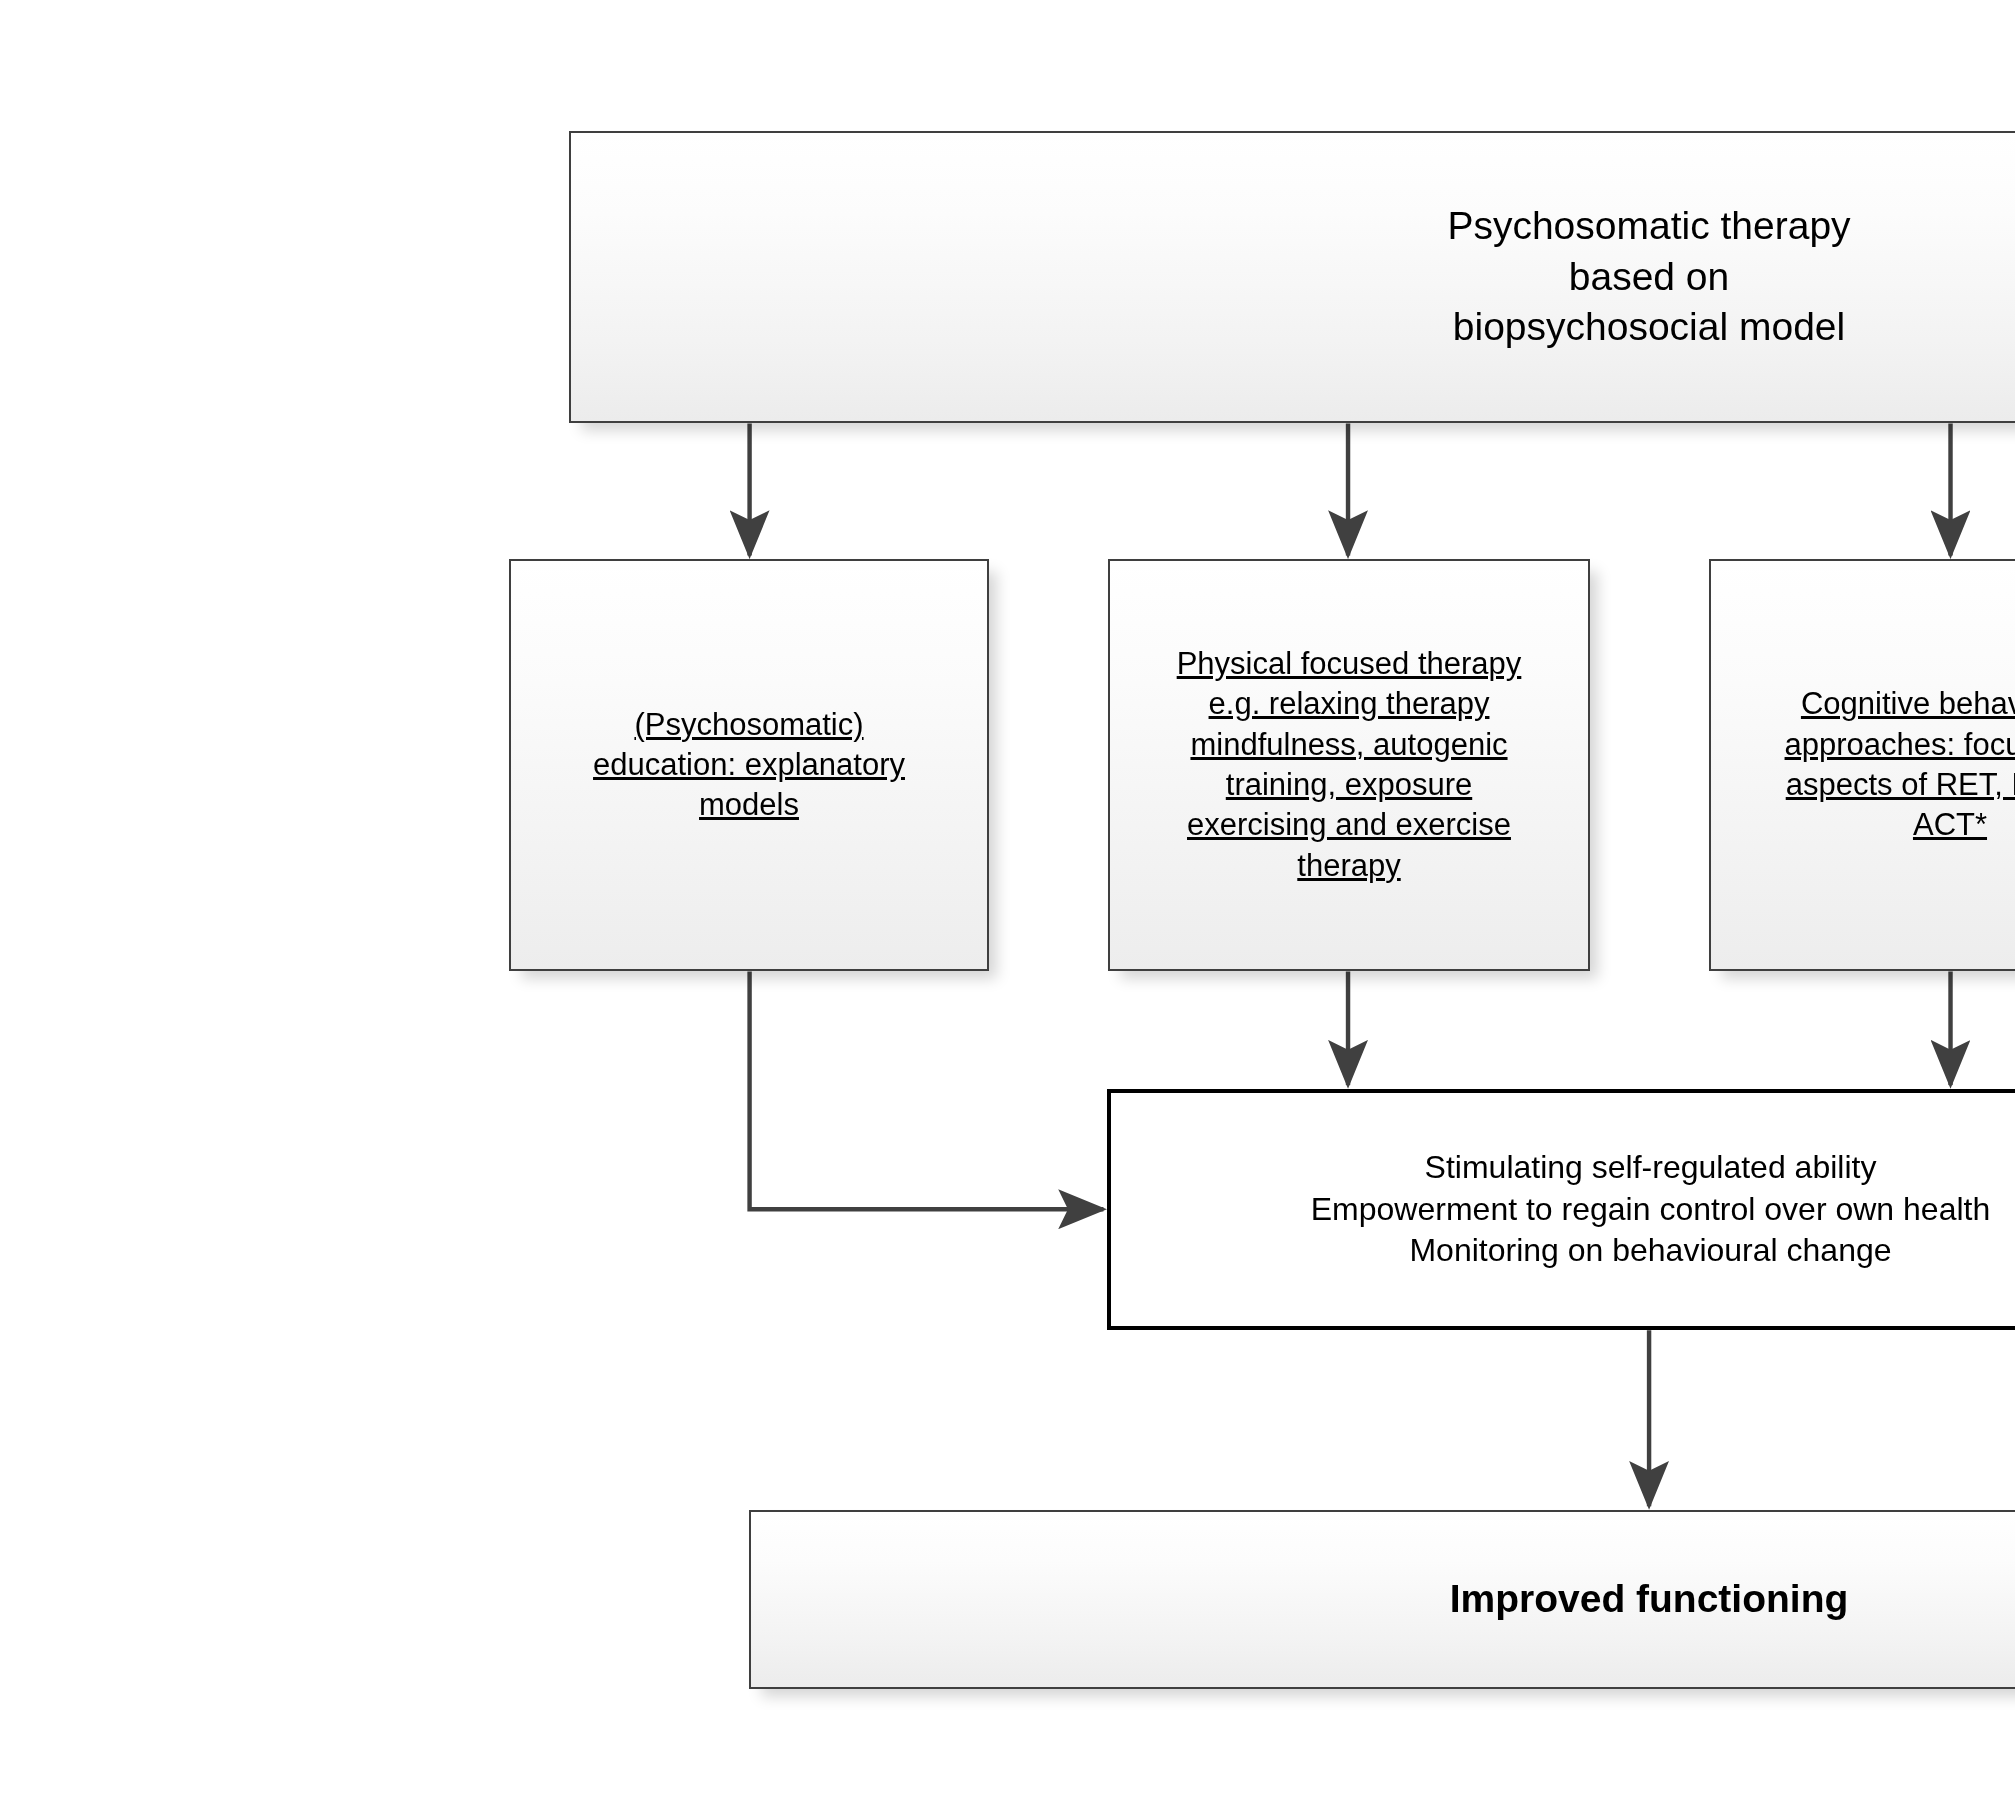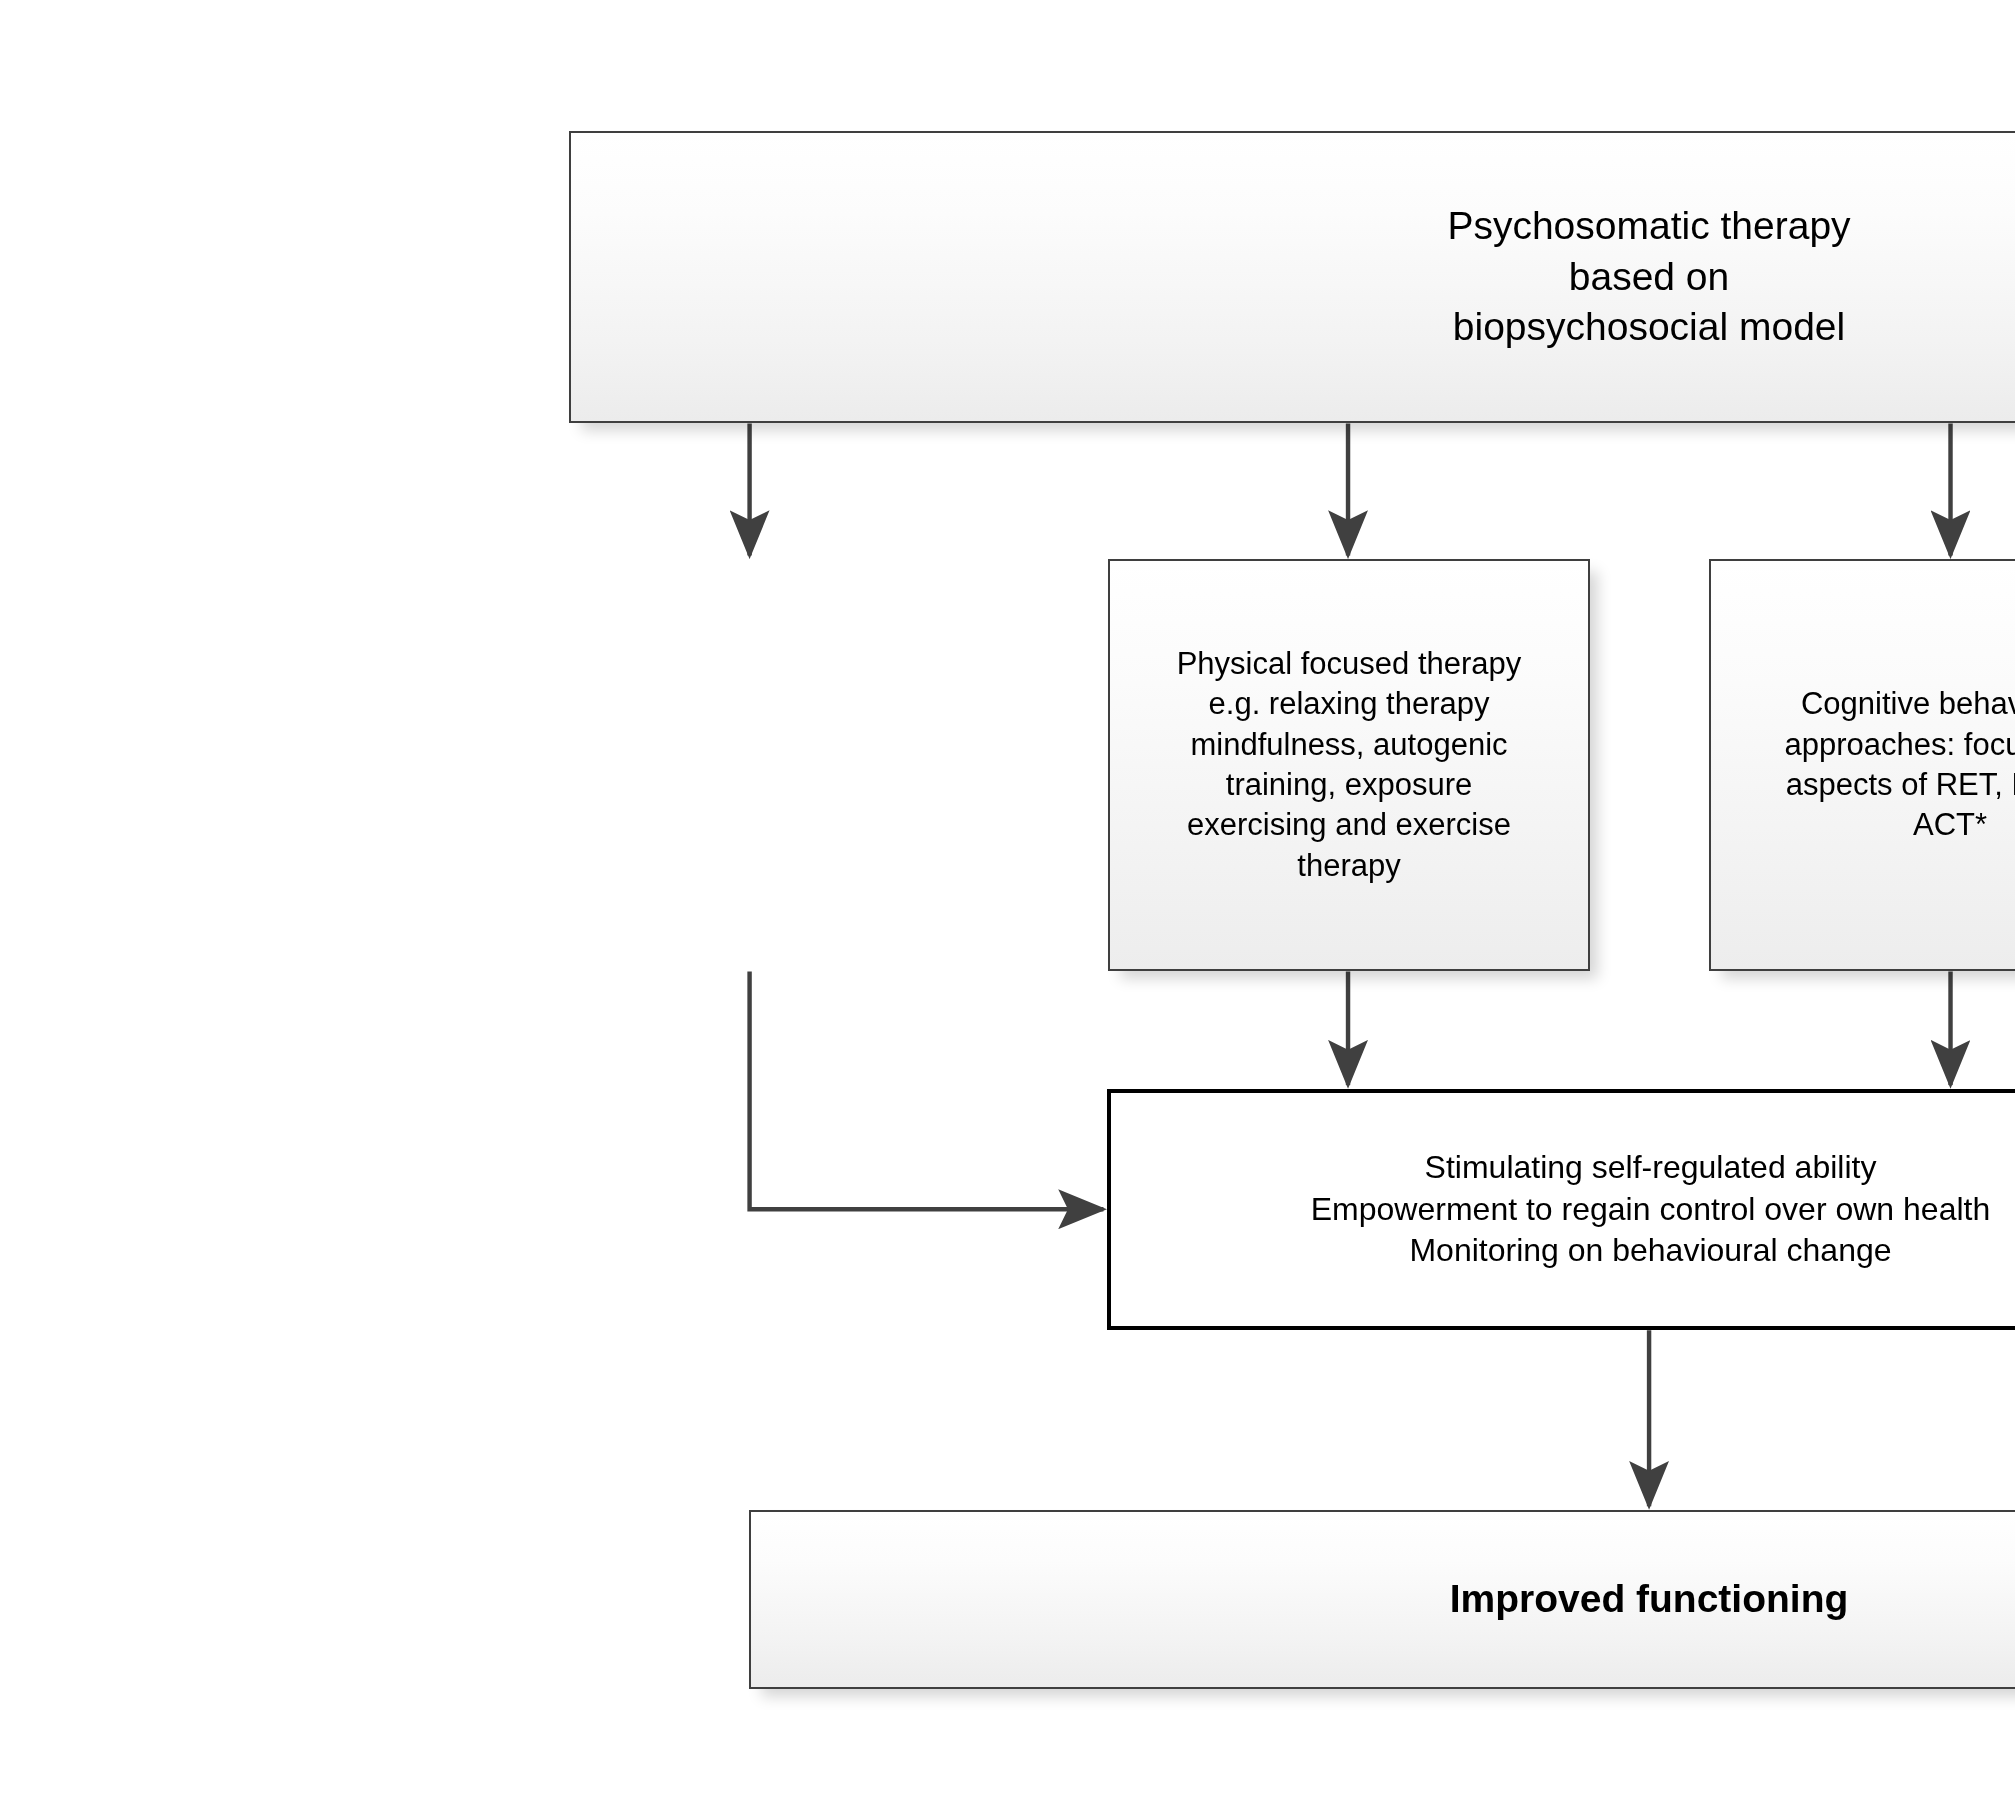--- a/index.html
+++ b/index.html
@@ -32,20 +32,21 @@
   }
   
   .banner {
     border: 2.8px solid #3f3f3f;
     background: linear-gradient(to bottom, #ffffff 0%, #fcfcfc 28%, #f3f3f3 72%, #ececec 100%);
   }
   
   .branch {
     border: 2.8px solid #3f3f3f;
     background: linear-gradient(to bottom, #ffffff 0%, #fbfbfb 30%, #f2f2f2 75%, #ededed 100%);
+    text-decoration: underline;
   }
   
   .hub {
     border: 4.4px solid #000000;
     background: #ffffff;
   }
   .node-text { display: block; width: 100%; }
   .bold { font-weight: bold; }
 
   
@@ -82,20 +83,25 @@
 
     <line x1="4092" y1="3300" x2="4092" y2="3737" stroke="#404040" stroke-width="11" marker-end="url(#ah)"></line>
   </svg>
 
   <div class="node banner shadowed" style="left:569px; top:131px; width:2160px; height:292px; font-size:39px;">
     <span class="node-text">Psychosomatic therapy
 based on
 biopsychosocial model</span>
   </div>
 
+  <div class="node branch shadowed" style="left:509px; top:559px; width:480px; height:412px; font-size:31px; padding:0 10.5px;">
+    <span class="node-text">(Psychosomatic)
+education: explanatory
+models</span>
+  </div>
 
   <div class="node branch shadowed" style="left:1108px; top:559px; width:482px; height:412px; font-size:31px; padding:0 5.6px;">
     <span class="node-text">Physical focused therapy
 e.g. relaxing therapy
 mindfulness, autogenic
 training,  exposure
 exercising and exercise
 therapy</span>
   </div>
 

